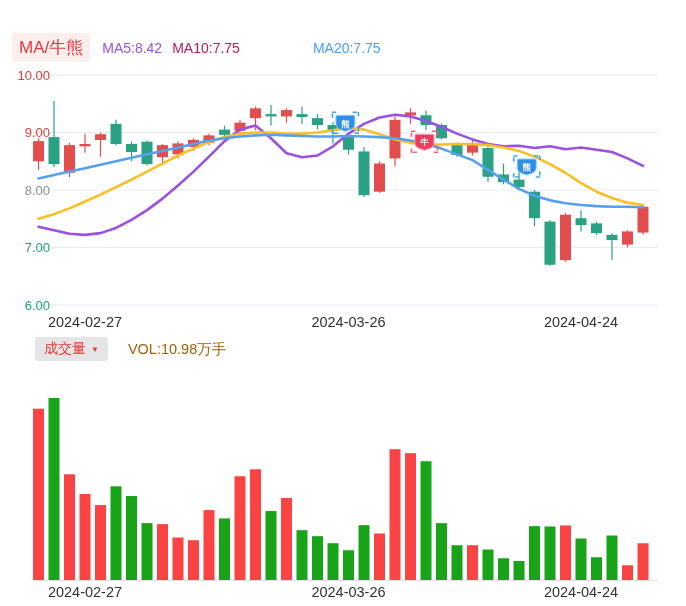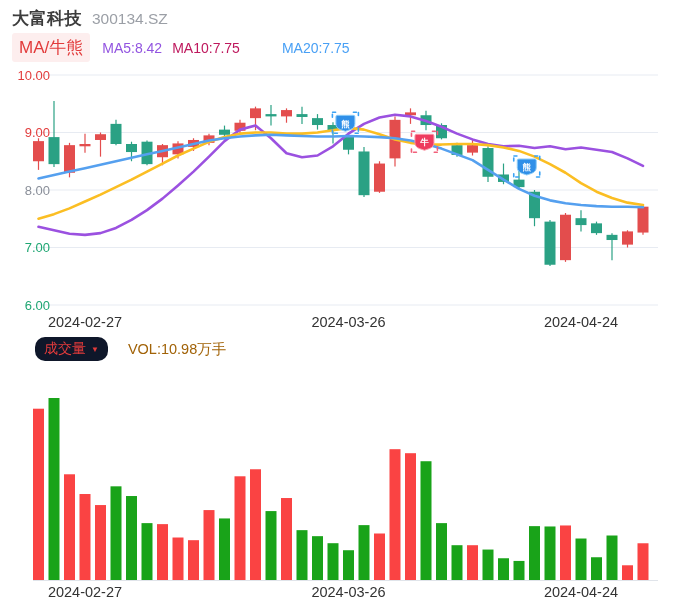--- a/index.html
+++ b/index.html
@@ -7,23 +7,23 @@
          font-family:"Liberation Sans","DejaVu Sans",sans-serif;}
   svg{position:absolute;left:0;top:0;}
   .hdr{position:absolute;left:12px;top:7px;display:flex;align-items:baseline;z-index:2;}
   .title{font-size:17px;font-weight:bold;color:#3c3c3c;letter-spacing:.5px;}
   .code{font-size:15.5px;color:#9b9fa6;margin-left:10px;}
   .legend{position:absolute;left:12px;top:33px;display:flex;align-items:center;z-index:2;}
   .badge{background:#fdeeee;color:#e23b3b;border-radius:3px;padding:3px 7px;font-size:17px;cursor:pointer;}
   .ma{font-size:14px;}
   .ma5{color:#9254e0;margin-left:12px;}
   .ma10{color:#be185d;margin-left:10px;}
-  .ma20{color:#49a0f5;margin-left:0;padding-left:42px;}
+  .ma20{color:#49a0f5;margin-left:31px;padding-left:42px;}
   .volrow{position:absolute;left:35px;top:337px;display:flex;align-items:center;z-index:2;}
-  .volbadge{background:#0f172a;color:#e23b3b;border-radius:10px;padding:3px 9px;font-size:14px;cursor:pointer;display:flex;align-items:center;}
+  .volbadge{background:#e5e5e5;color:#e23b3b;border-radius:3px;padding:3px 9px;font-size:14px;cursor:pointer;display:flex;align-items:center;}
   .tri{font-size:8px;margin-left:5px;color:#e23b3b;}
   .voltext{font-size:14.5px;color:#a16207;margin-left:20px;}
 </style>
 </head>
 <body>
 
 <div class="stage">
 
   <svg id="chart" width="686" height="606" viewBox="0 0 686 606">
       <line x1="33" x2="658" y1="75" y2="75" stroke="#e7ebf2" stroke-width="1"></line>
@@ -176,24 +176,20 @@
       <rect x="591" y="557.25" width="11" height="22.75" fill="#19a319"></rect>
       <rect x="606.5" y="535.5036764705883" width="11" height="44.49632352941177" fill="#19a319"></rect>
       <rect x="622" y="565.2794117647059" width="11" height="14.72058823529412" fill="#fa4343"></rect>
       <rect x="637.5" y="543.2654411764706" width="11" height="36.73455882352941" fill="#fa4343"></rect>
       <line x1="33" x2="658" y1="580.5" y2="580.5" stroke="#e0e4ea" stroke-width="1"></line>
       <text x="85" y="597" fill="#333333" font-size="14.5" text-anchor="middle">2024-02-27</text>
       <text x="348.5" y="597" fill="#333333" font-size="14.5" text-anchor="middle">2024-03-26</text>
       <text x="581" y="597" fill="#333333" font-size="14.5" text-anchor="middle">2024-04-24</text>
     </svg>
 
-  <div class="hdr">
-    <span class="title">大富科技</span>
-    <span class="code">300134.SZ</span>
-  </div>
 
   <div class="legend">
     <span class="badge">MA/牛熊</span>
     <span class="ma ma5">MA5:8.42</span>
     <span class="ma ma10">MA10:7.75</span>
     <span class="ma ma20">MA20:7.75</span>
   </div>
 
   <div class="volrow">
     <span class="volbadge">

